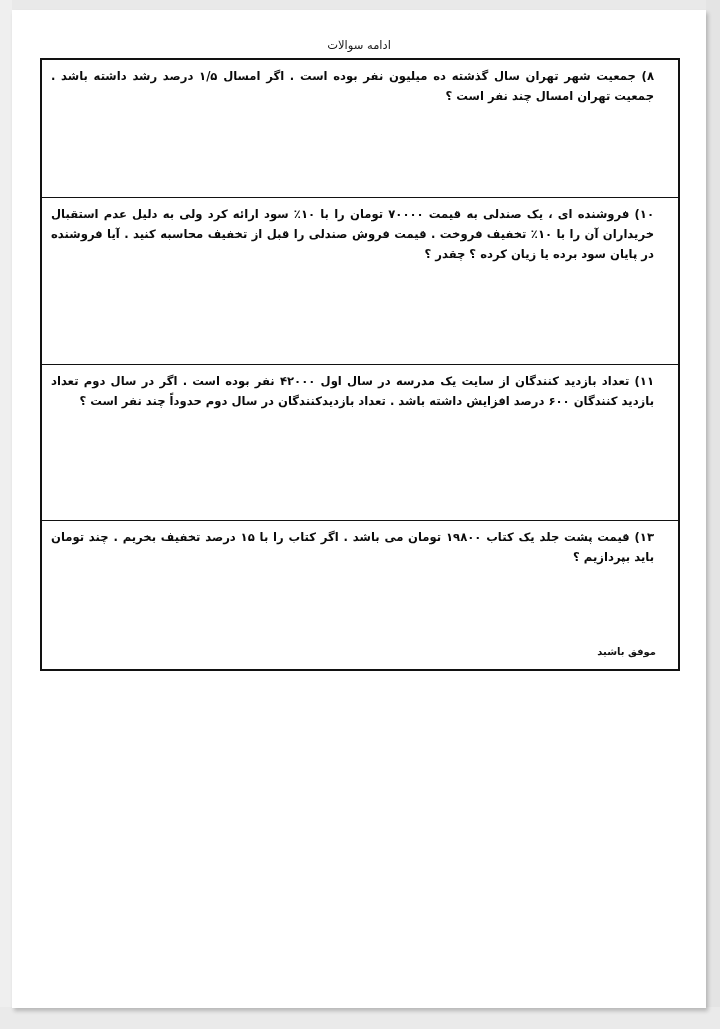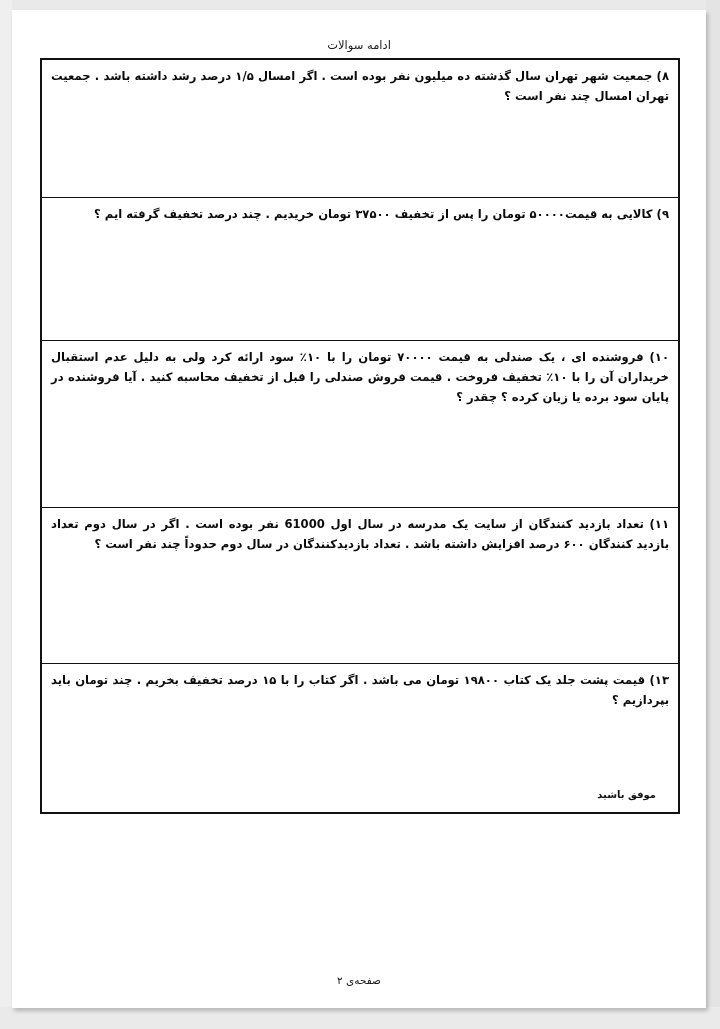--- a/index.html
+++ b/index.html
@@ -79,21 +79,21 @@
     top: 48px;
     width: 640px;
     border: 2px solid #121212;
     border-collapse: collapse;
     box-sizing: border-box;
     background: #ffffff;
   }
   .q-row {
     border-bottom: 1.6px solid #121212;
     box-sizing: border-box;
-    padding: 7px 9px 0 9px;
+    padding: 7px 24px 0 9px;
     position: relative;
   }
   .q-row:last-child {
     border-bottom: none;
   }
   .q-text {
     font-size: 11.6px;
     line-height: 1.72;
     color: #0b0b0b;
     font-weight: bold;
@@ -138,36 +138,32 @@
   <div class="sheet">
 
     <div class="doc-header">ادامه سوالات</div>
 
     <div class="question-table">
 
       <div class="q-row" style="height:138px">
         <div class="q-text">۸) جمعیت شهر تهران سال گذشته ده میلیون نفر بوده است . اگر امسال ۱/۵ درصد رشد داشته باشد . جمعیت تهران امسال چند نفر است ؟</div>
       </div>
 
-      <div class="q-row" style="height:143px">
-        <div class="q-text">۹) کالایی به قیمت۵۰۰۰۰ تومان را پس از تخفیف ۳۷۵۰۰ تومان خریدیم . چند درصد تخفیف گرفته ایم ؟</div>
-      </div>
 
       <div class="q-row" style="height:167px">
         <div class="q-text two-line">۱۰) فروشنده ای ، یک صندلی به قیمت ۷۰۰۰۰ تومان را با ۱۰٪ سود ارائه کرد ولی به دلیل عدم استقبال خریداران آن را با ۱۰٪ تخفیف فروخت . قیمت فروش صندلی را قبل از تخفیف محاسبه کنید . آیا فروشنده در پایان سود برده یا زیان کرده ؟ چقدر ؟</div>
       </div>
 
       <div class="q-row" style="height:156px">
-        <div class="q-text two-line">۱۱) تعداد بازدید کنندگان از سایت یک مدرسه در سال اول 61000 نفر بوده است . اگر در سال دوم تعداد بازدید کنندگان ۶۰۰ درصد افزایش داشته باشد . تعداد بازدیدکنندگان در سال دوم حدوداً چند نفر است ؟</div>
+        <div class="q-text two-line">۱۱) تعداد بازدید کنندگان از سایت یک مدرسه در سال اول ۴۲۰۰۰ نفر بوده است . اگر در سال دوم تعداد بازدید کنندگان ۶۰۰ درصد افزایش داشته باشد . تعداد بازدیدکنندگان در سال دوم حدوداً چند نفر است ؟</div>
       </div>
 
 
       <div class="q-row" style="height:148px">
         <div class="q-text">۱۳) قیمت پشت جلد یک کتاب ۱۹۸۰۰ تومان می باشد . اگر کتاب را با ۱۵ درصد تخفیف بخریم . چند تومان باید بپردازیم ؟</div>
         <div class="closing-note">موفق باشید</div>
       </div>
 
     </div>
 
-    <div class="page-footer" id="page-footer" style="top: 964px;">صفحه‌ی ۲</div>
 
   </div>
 </div>
 
 </body></html>

